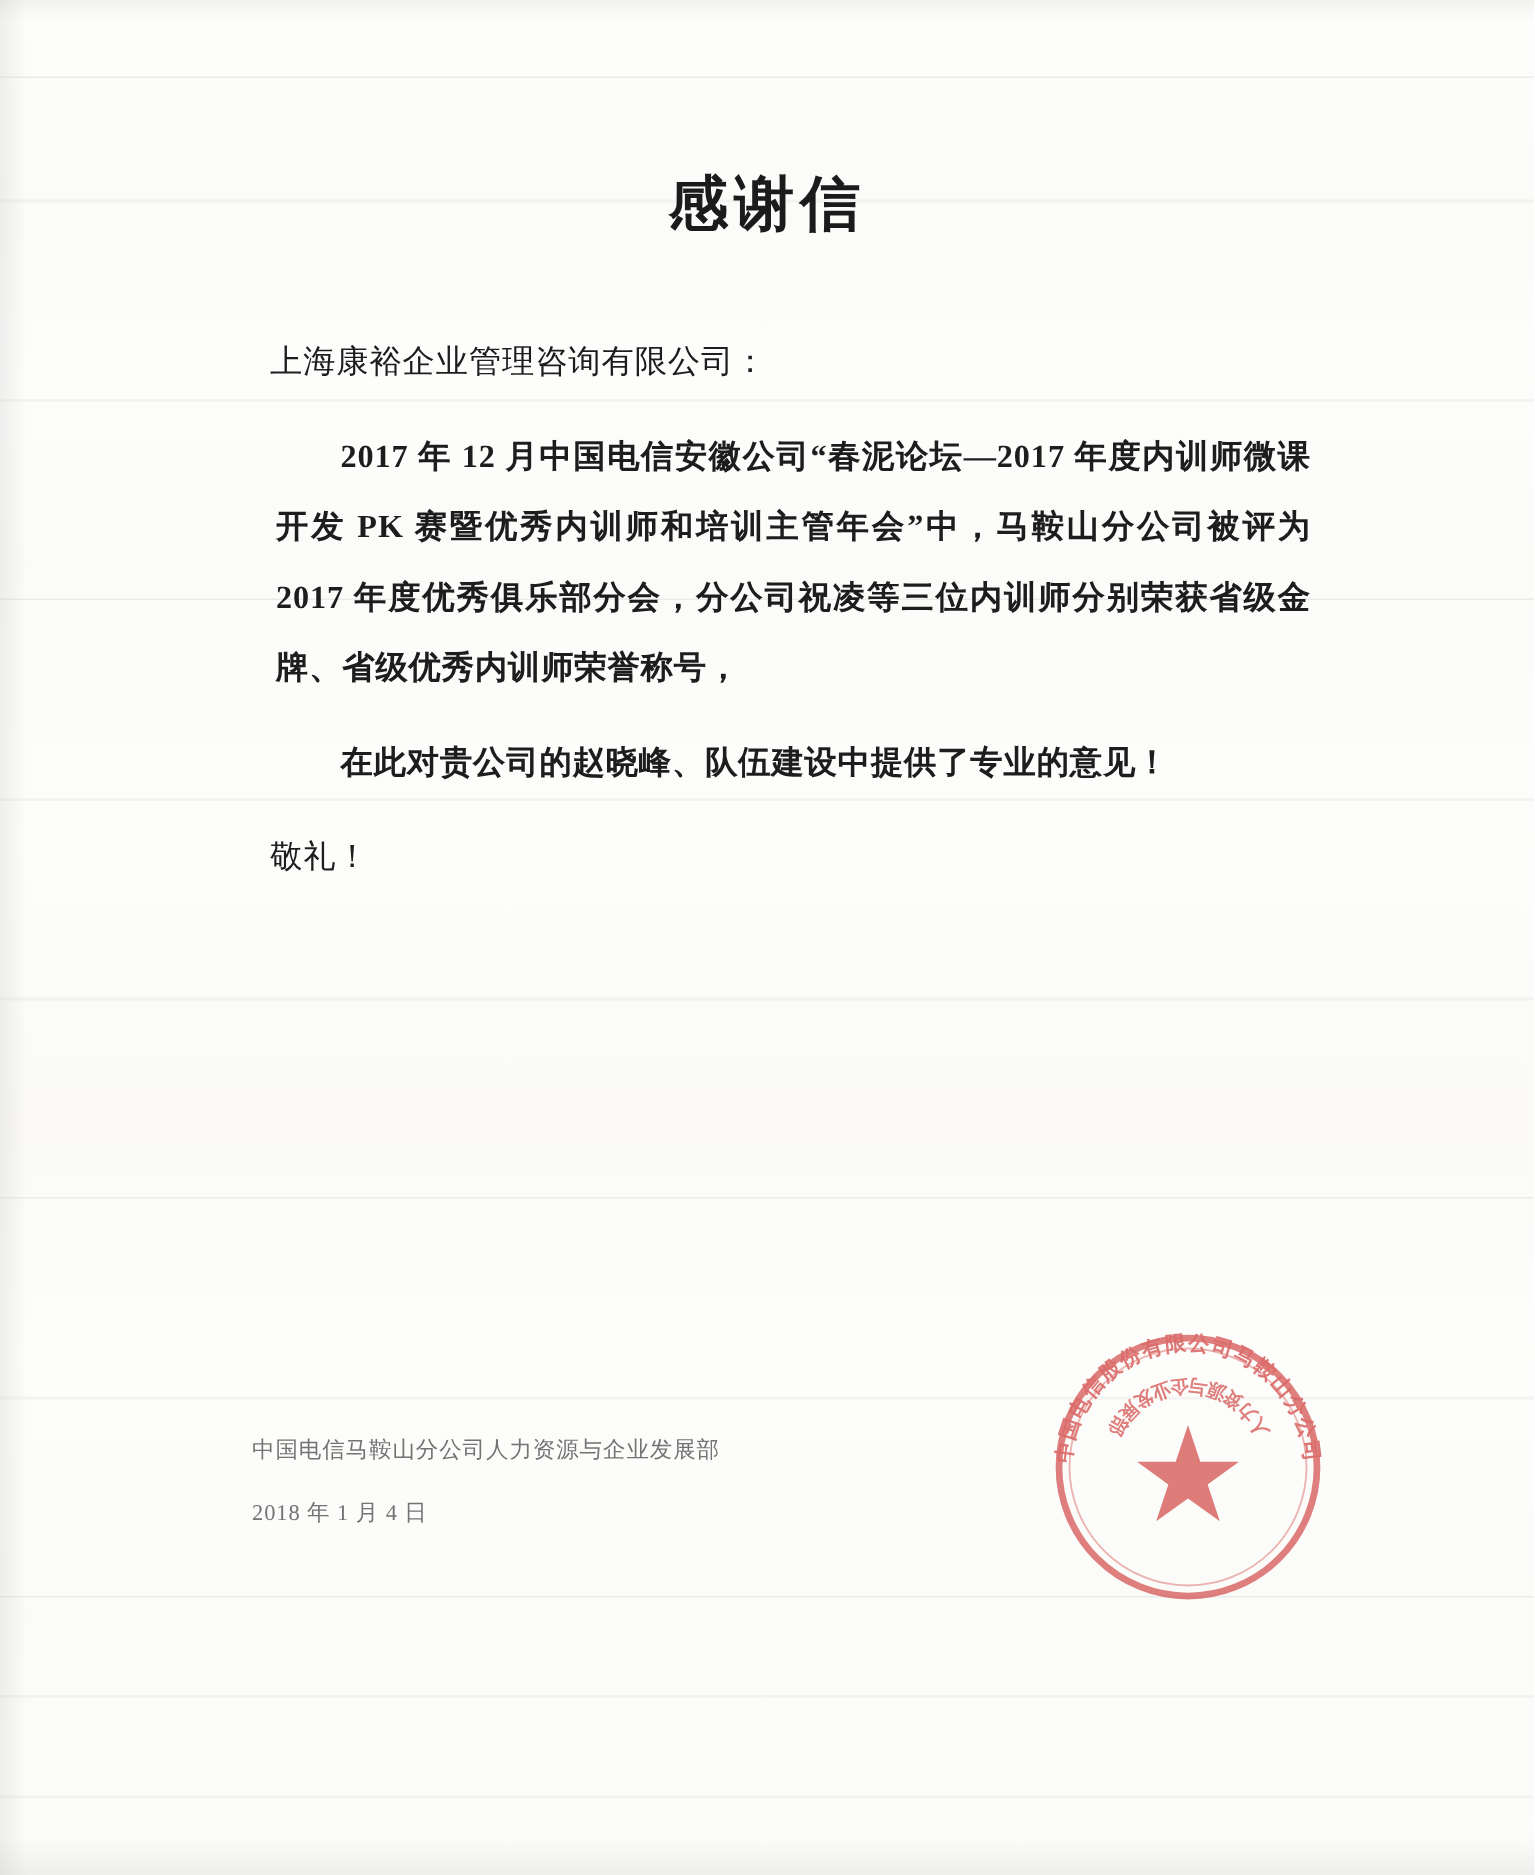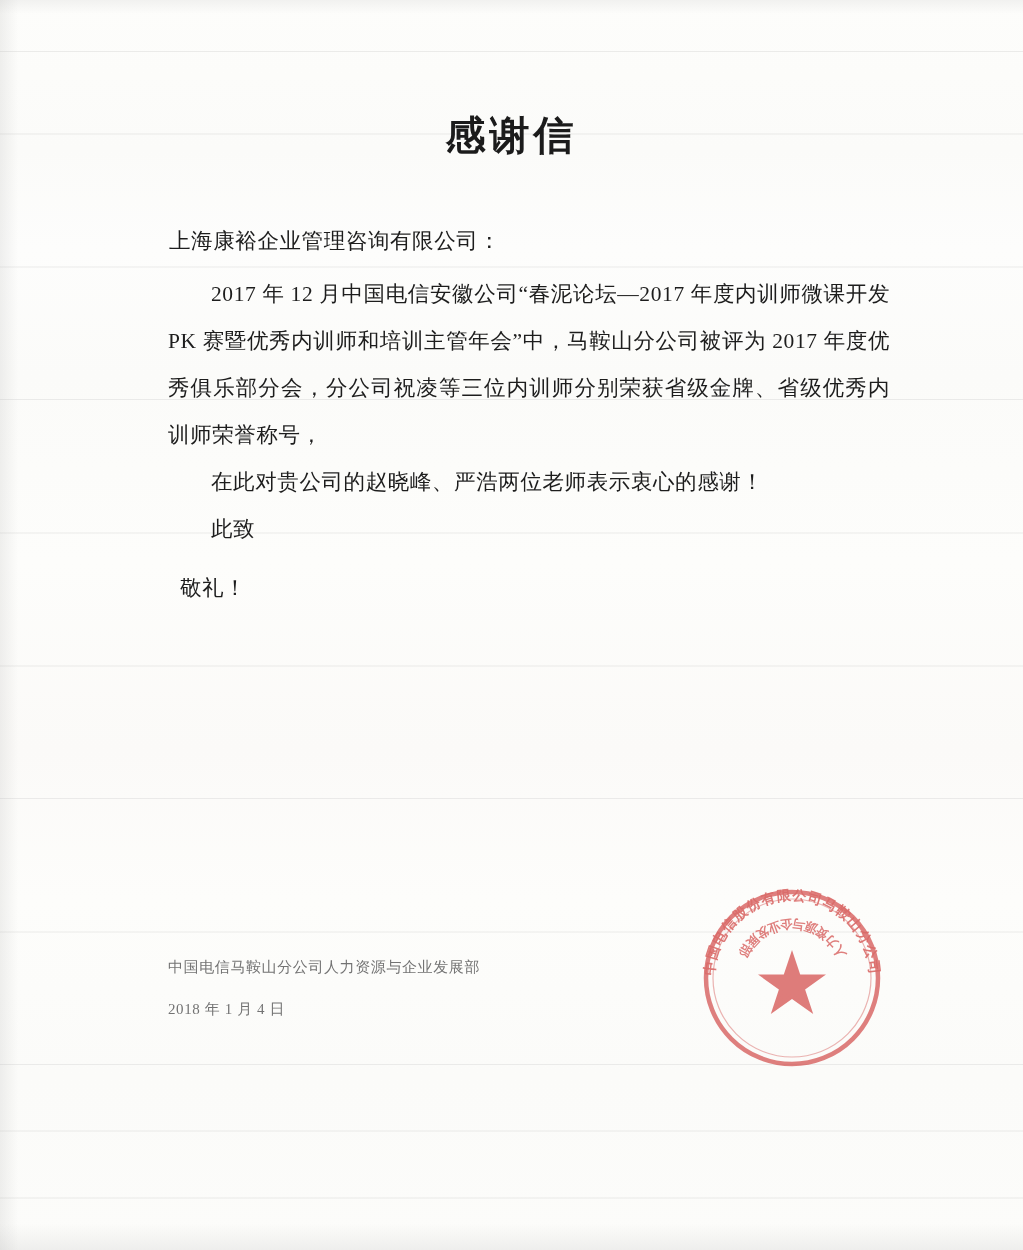--- a/index.html
+++ b/index.html
@@ -91,25 +91,26 @@
     top: 218px;
     width: 722px;
     font-size: 21.5px;
     line-height: 47px;
     color: #1d1d1d;
     text-align: justify;
     text-justify: inter-ideograph;
     letter-spacing: 0.6px;
   }
   .salutation {
-    margin: 0 0 6px 1px;
+    margin: 0 0 6px 12px;
   }
   .para {
-    margin: 0;
+    margin: 16px;
     text-indent: 2em;
+    font-weight: bold;
   }
   .closing-1 {
     margin: 0;
     text-indent: 2em;
   }
   .closing-2 {
     margin: 12px;
     text-indent: 0;
   }
 
@@ -180,22 +181,21 @@
   <div class="edge-shadow-bottom"></div>
 </div>
 
 <div class="doc">
 
   <div class="doc-title">感谢信</div>
 
   <div class="body-block">
     <p class="salutation">上海康裕企业管理咨询有限公司：</p>
     <p class="para">2017 年 12 月中国电信安徽公司“春泥论坛—2017 年度内训师微课开发 PK 赛暨优秀内训师和培训主管年会”中，马鞍山分公司被评为 2017 年度优秀俱乐部分会，分公司祝凌等三位内训师分别荣获省级金牌、省级优秀内训师荣誉称号，</p>
-    <p class="para">在此对贵公司的赵晓峰、严浩两位老师表示衷心的感谢！</p>
-    <p class="closing-1">此致</p>
+    <p class="para">在此对贵公司的赵晓峰、队伍建设中提供了专业的意见！</p>
     <p class="closing-2">敬礼！</p>
   </div>
 
   <div class="signature">
     <span class="sig-org">中国电信马鞍山分公司人力资源与企业发展部</span>
     <span class="sig-date">2018 年 1 月 4 日</span>
   </div>
 
   <div class="seal">
     <svg width="200" height="200" viewBox="0 0 200 200" xmlns="http://www.w3.org/2000/svg">

